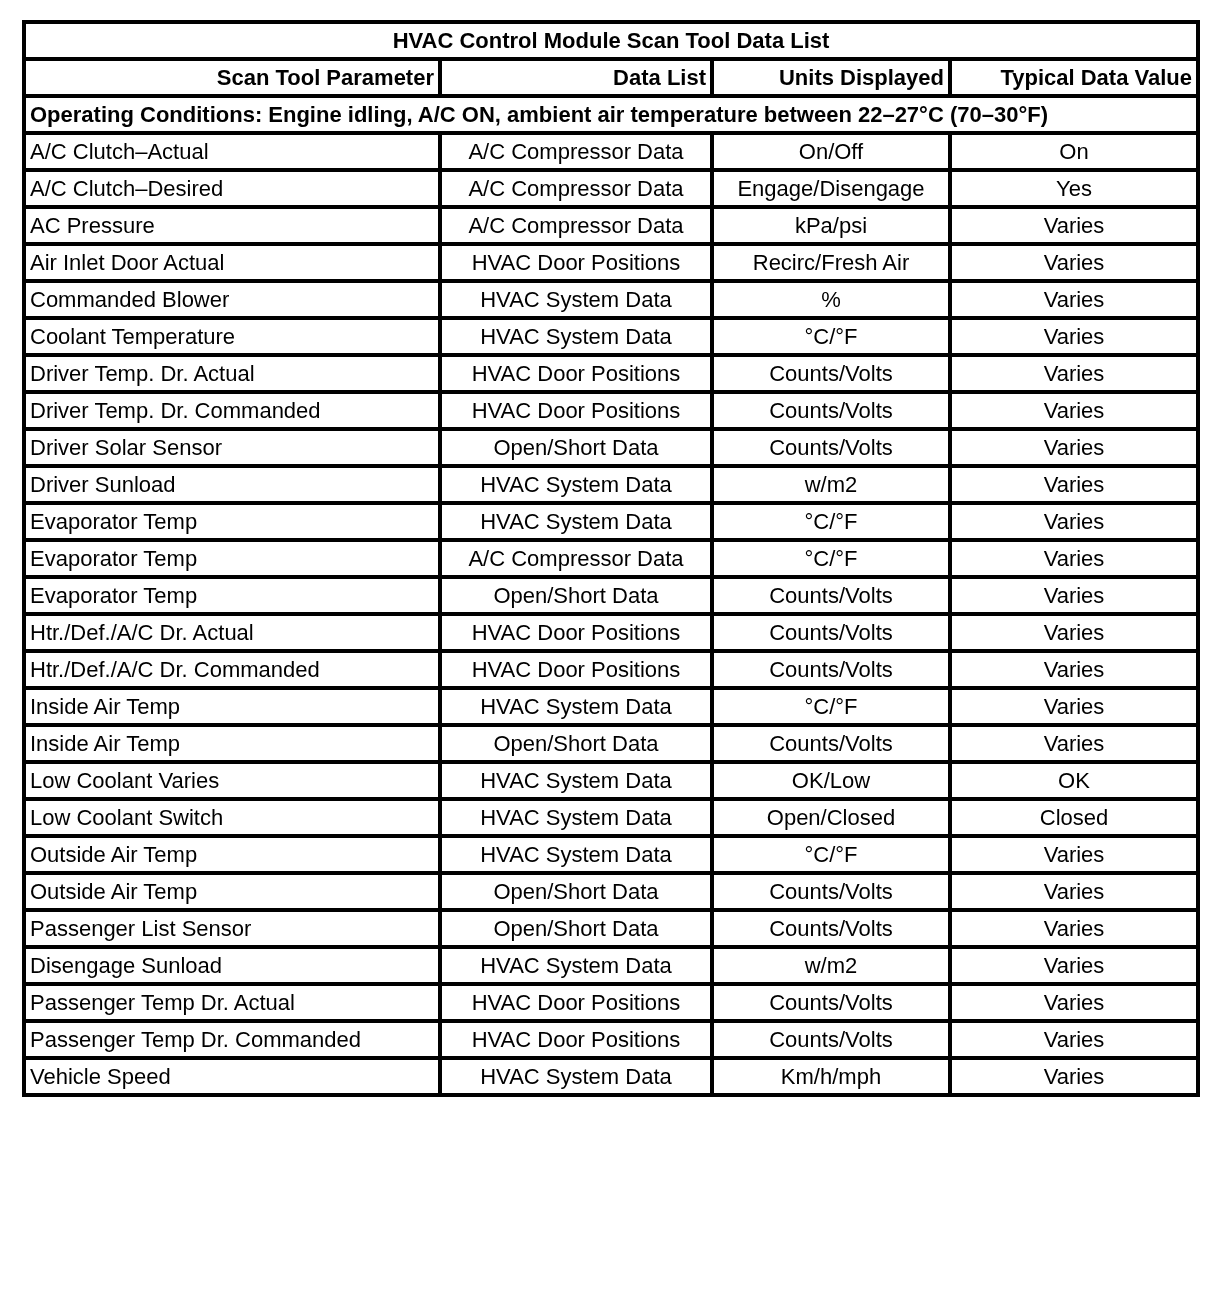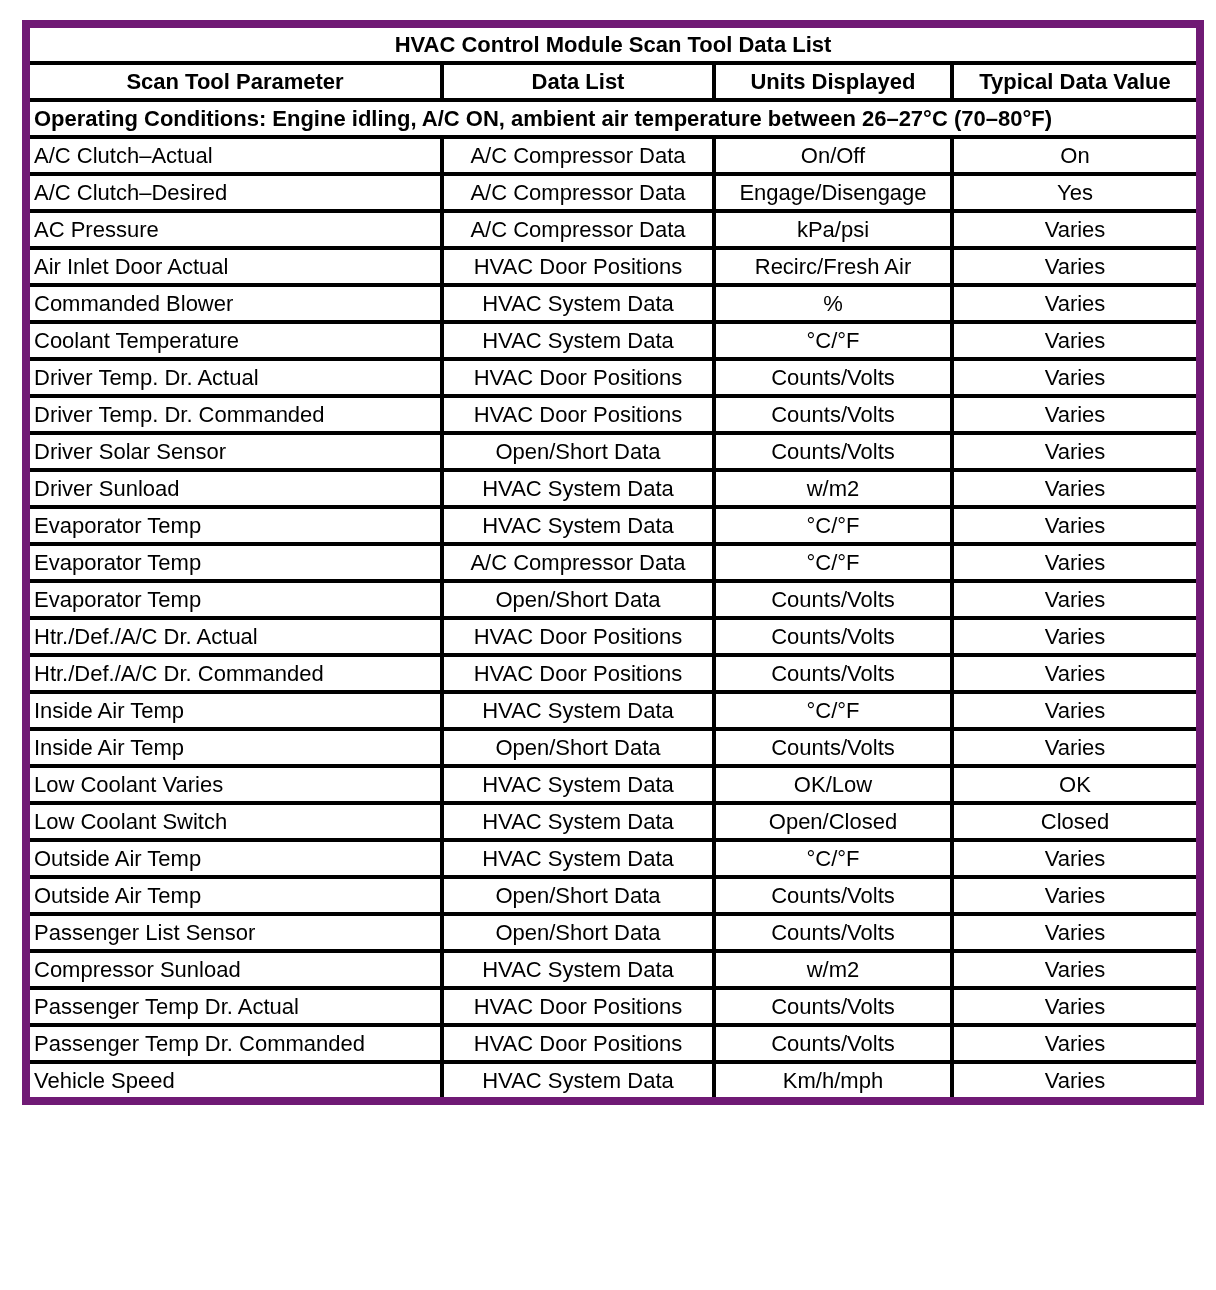--- a/index.html
+++ b/index.html
@@ -14,37 +14,37 @@
       font-family: "Liberation Sans", sans-serif;
       color: #000;
     }
     table.scan {
       position: absolute;
       left: 22px;
       top: 20px;
       width: 1174px;
       border-collapse: collapse;
       table-layout: fixed;
-      border: 8px solid #701a75;
+      border: 4px solid #701a75;
     }
     table.scan td, table.scan th {
       border: 4px solid #000;
       height: 33px;
       padding: 0 4px;
       font-size: 22px;
       line-height: 33px;
       white-space: nowrap;
       overflow: hidden;
     }
     .title-cell {
       text-align: center;
       font-weight: bold;
     }
     .head-cell {
-      text-align: center;
+      text-align: right;
       font-weight: bold;
       margin-top: 40px;
     }
     .cond-cell {
       text-align: left;
       font-weight: bold;
     }
     .param-cell { text-align: left; margin-left: 32px; }
     .center-cell { text-align: center; }
     col.c1 { width: 416px; }
@@ -66,21 +66,21 @@
     <tr>
       <th colspan="4" class="title-cell">HVAC Control Module Scan Tool Data List</th>
     </tr>
     <tr>
       <th class="head-cell">Scan Tool Parameter</th>
       <th class="head-cell">Data List</th>
       <th class="head-cell">Units Displayed</th>
       <th class="head-cell">Typical Data Value</th>
     </tr>
     <tr>
-      <td colspan="4" class="cond-cell">Operating Conditions: Engine idling, A/C ON, ambient air temperature between 26–27°C (70–80°F)</td>
+      <td colspan="4" class="cond-cell">Operating Conditions: Engine idling, A/C ON, ambient air temperature between 22–27°C (70–30°F)</td>
     </tr>
   </thead>
   <tbody id="rows">
       <tr>
     <td class="param-cell">A/C Clutch–Actual</td>
     <td class="center-cell">A/C Compressor Data</td>
     <td class="center-cell">On/Off</td>
     <td class="center-cell">On</td>
   </tr>
       <tr>
@@ -203,21 +203,21 @@
     <td class="center-cell">Counts/Volts</td>
     <td class="center-cell">Varies</td>
   </tr>
       <tr>
     <td class="param-cell">Passenger List Sensor</td>
     <td class="center-cell">Open/Short Data</td>
     <td class="center-cell">Counts/Volts</td>
     <td class="center-cell">Varies</td>
   </tr>
       <tr>
-    <td class="param-cell">Compressor Sunload</td>
+    <td class="param-cell">Disengage Sunload</td>
     <td class="center-cell">HVAC System Data</td>
     <td class="center-cell">w/m2</td>
     <td class="center-cell">Varies</td>
   </tr>
       <tr>
     <td class="param-cell">Passenger Temp Dr. Actual</td>
     <td class="center-cell">HVAC Door Positions</td>
     <td class="center-cell">Counts/Volts</td>
     <td class="center-cell">Varies</td>
   </tr>

